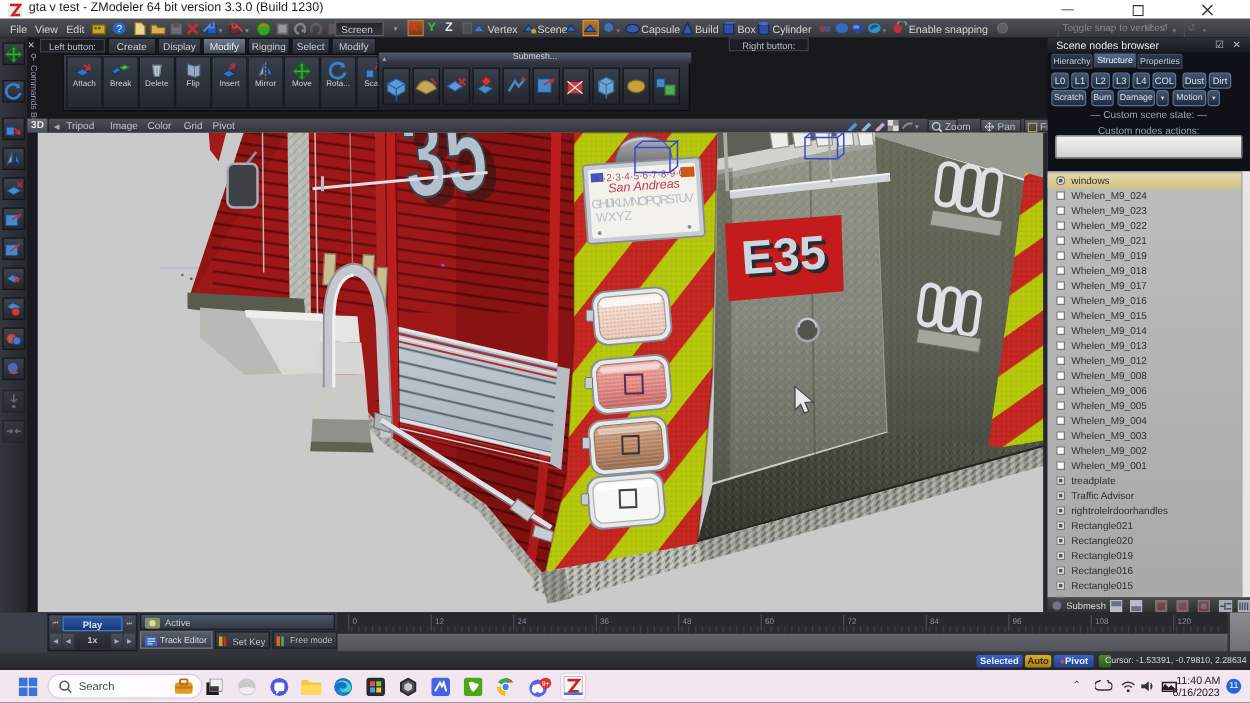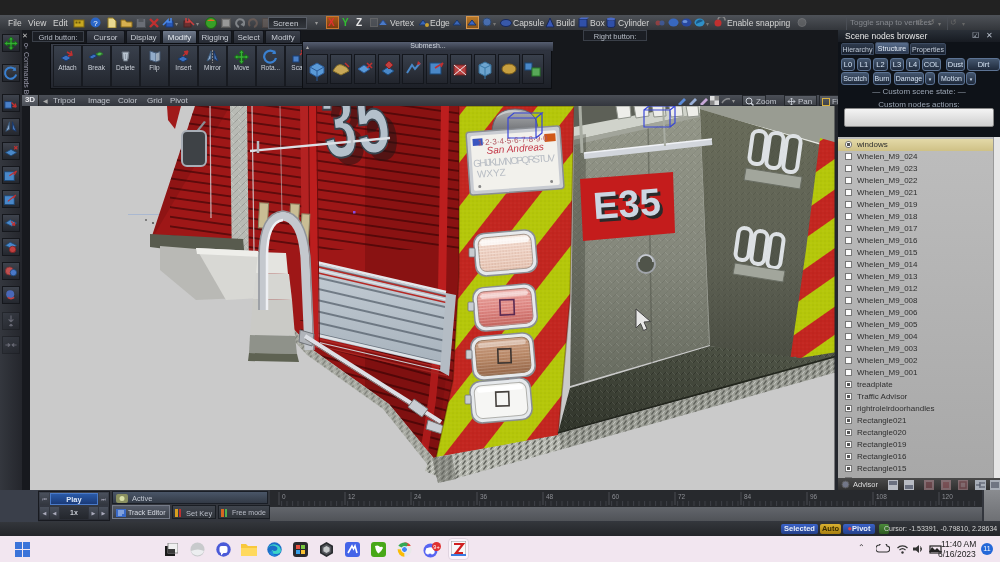--- a/index.html
+++ b/index.html
@@ -54,20 +54,34 @@
 #statusbar{left:0;top:522px;width:1000px;height:14px;background:linear-gradient(#33363b,#232529);color:#e0e0e0;font-size:8px;}
 
 #taskbar{left:0;top:536px;width:1000px;height:26px;background:#f2e6f0;}
 #searchpill{left:38px;top:3px;width:124px;height:20px;background:#fdfbfd;border:1px solid #d8cede;border-radius:10px;color:#444;font-size:9px;}
 .tray{position:absolute;top:7px;color:#222;font-size:10px;}
 </style>
 </head>
 <body>
 <div id="app">
 
+  <div id="titlebar" class="abs">
+    <svg class="abs" style="left:6px;top:2px" width="12" height="12" viewBox="0 0 12 12">
+        <rect x="0" y="0" width="12" height="12" rx="2" fill="#e8e8ec"></rect>
+        <path d="M2 2h8l-6 8h6" stroke="#d02020" stroke-width="2" fill="none"></path>
+      </svg>
+    <span id="titletext" class="abs">gta v test - ZModeler 64 bit version 3.3.0 (Build 1230)</span>
+    <span class="winbtn abs" style="left:849px;">―</span>
+    <svg class="abs" style="left:906px;top:4px" width="9" height="9">
+        <rect x="0.5" y="0.5" width="8" height="8" fill="none" stroke="#333"></rect>
+      </svg>
+    <svg class="abs" style="left:961px;top:3px" width="10" height="10">
+        <path d="M1 1 L9 9 M9 1 L1 9" stroke="#333" stroke-width="1.2"></path>
+      </svg>
+  </div>
 
   <div id="menubar" class="abs">
     <span class="mi" style="left:8px">File</span>
     <span class="mi" style="left:28px">View</span>
     <span class="mi" style="left:53px">Edit</span>
     <svg class="abs" style="left:73px;top:3px" width="12" height="10">
         <rect x="1" y="2" width="10" height="7" fill="#c8a820" stroke="#806810"></rect>
         <rect x="2.5" y="3.5" width="2" height="2" fill="#6a5808"></rect>
         <rect x="5.5" y="3.5" width="2" height="2" fill="#6a5808"></rect>
       </svg>
@@ -132,21 +146,21 @@
         <rect x="0.5" y="0.5" width="7" height="8" fill="#55595f" stroke="#777"></rect>
       </svg>
     <svg class="abs" style="left:378px;top:3px" width="11" height="9">
         <path d="M1 7 L5 2 L9 7" fill="#4a7ac8" stroke="#2a4a88"></path>
       </svg>
     <span class="mi" style="left:390px">Vertex</span>
     <svg class="abs" style="left:418px;top:3px" width="11" height="9">
         <path d="M1 7 L5 2 L9 7z" fill="#3a66b8" stroke="#1a3668"></path>
         <circle cx="9" cy="7" r="2" fill="#c8a030"></circle>
       </svg>
-    <span class="mi" style="left:430px">Edge</span>
+    <span class="mi" style="left:430px">Scene</span>
     <svg class="abs" style="left:452px;top:3px" width="11" height="9">
         <path d="M1 7 L5 2 L9 7z" fill="#3a66b8" stroke="#1a3668"></path>
       </svg>
     <div class="abs" style="left:466px;top:1px;width:13px;height:13px;background:linear-gradient(#b87828,#8a5418);border:1px solid #d89850"></div>
     <svg class="abs" style="left:467px;top:3px" width="11" height="9">
         <path d="M1 7 L5 2 L9 7z" fill="#3a66c8" stroke="#1a3668"></path>
       </svg>
     <svg class="abs" style="left:482px;top:2px" width="10" height="11" opacity="0.8">
         <circle cx="5" cy="5" r="4" fill="#4a78c8" stroke="#2a4878"></circle>
       </svg>
@@ -197,22 +211,22 @@
         <span class="abs" style="left:3px;top:1px">Toggle snap to vertices</span>
       </div>
     <span class="abs" style="left:916px;top:3px;color:#777;font-size:8px">↺</span>
     <span class="abs" style="left:928px;top:3px;color:#777;font-size:8px">↺</span>
     <span class="abs" style="left:938px;top:5px;color:#777;font-size:6px">▾</span>
       <span class="abs" style="left:950px;top:3px;color:#666;font-size:8px">↺</span>
       <span class="abs" style="left:962px;top:5px;color:#666;font-size:6px">▾</span>
   </div>
 
   <div id="toolbar" class="abs">
-    <div id="leftbtnlbl" class="abs">Grid button:</div>
-    <div class="tab" style="left:86px;width:39px">Cursor</div>
+    <div id="leftbtnlbl" class="abs">Left button:</div>
+    <div class="tab" style="left:86px;width:39px">Create</div>
     <div class="tab" style="left:126px;width:35px">Display</div>
     <div class="tab sel" style="left:162px;width:35px">Modify</div>
     <div class="tab" style="left:198px;width:34px">Rigging</div>
     <div class="tab" style="left:233px;width:31px">Select</div>
     <div class="tab" style="left:265px;width:36px">Modify</div>
     <div id="btnrow" class="abs">
       <div class="tbtn" style="left:2px"><svg width="17" height="15" viewBox="0 0 17 15">
             <path d="M2 9 l5 -3 5 3 -5 3z" fill="#3a70c0" stroke="#183868"></path>
             <path d="M8 3 l5 3 M12 2 l1 4 -4 1" stroke="#c03030" stroke-width="1.5" fill="none"></path>
           </svg>Attach</div>
@@ -716,21 +730,21 @@
     <div class="rtab" style="left:3px;top:13px;width:33px;font-size:7px">Hierarchy</div>
     <div class="rtab sel" style="left:37px;top:12px;width:34px;font-size:7px">Structure</div>
     <div class="rtab" style="left:72px;top:13px;width:36px;font-size:7px">Properties</div>
     <div class="lbtn" style="left:3px;top:28px;width:14px">L0</div>
     <div class="lbtn" style="left:19px;top:28px;width:14px">L1</div>
     <div class="lbtn" style="left:35px;top:28px;width:15px">L2</div>
     <div class="lbtn" style="left:52px;top:28px;width:14px">L3</div>
     <div class="lbtn" style="left:68px;top:28px;width:14px">L4</div>
     <div class="lbtn" style="left:84px;top:28px;width:19px">COL</div>
     <div class="lbtn" style="left:108px;top:28px;width:19px">Dust</div>
-    <div class="lbtn" style="left:129px;top:28px;width:33px;">Dirt</div>
+    <div class="lbtn" style="left:129px;top:28px;width:18px;">Dirt</div>
     <div class="lbtn" style="left:3px;top:42px;width:28px;font-size:7px">Scratch</div>
     <div class="lbtn" style="left:35px;top:42px;width:18px;font-size:7px">Burn</div>
     <div class="lbtn" style="left:56px;top:42px;width:30px;font-size:7px">Damage</div>
     <div class="lbtn" style="left:87px;top:42px;width:10px;font-size:5px">▾</div>
     <div class="lbtn" style="left:100px;top:42px;width:27px;font-size:7px">Motion</div>
     <div class="lbtn" style="left:128px;top:42px;width:10px;font-size:5px">▾</div>
     <div class="cslabel" style="top:57px">― Custom scene state: ―</div>
     <div class="cslabel" style="top:70px">Custom nodes actions:</div>
   </div>
   <div id="rphead" class="abs">
@@ -855,21 +869,21 @@
     <div class="nrow" style="top:338px">
         <span class="cb dot"></span>
         <span class="nlabel">Rectangle014</span>
       </div>
     <div class="abs" style="left:155px;top:0;width:7px;height:341px;background:#e6e6e6;border-left:1px solid #999"></div>
   </div>
   <div id="isolbar" class="abs">
     <svg class="abs" style="left:3px;top:2px" width="9" height="9" opacity="0.7">
         <circle cx="4.5" cy="4.5" r="3.5" fill="#8a90a8" stroke="#666"></circle>
       </svg>
-    <span class="abs" style="left:15px;top:2px">Advisor</span>
+    <span class="abs" style="left:15px;top:2px">Submesh</span>
     <svg class="abs" style="left:50px;top:1.5px" width="10" height="10">
         <rect width="10" height="10" fill="#b8bcc4"></rect>
         <rect x="1" y="1" width="8" height="4" fill="#6a7080"></rect>
       </svg>
     <svg class="abs" style="left:66px;top:1.5px" width="10" height="10">
         <rect width="10" height="10" fill="#b8bcc4"></rect>
         <rect x="1" y="5" width="8" height="4" fill="#6a7080"></rect>
       </svg>
     <svg class="abs" style="left:86px;top:1.5px" width="10" height="10" opacity="0.55">
         <rect width="10" height="10" fill="#b89098"></rect>
@@ -982,20 +996,32 @@
     <div class="abs" style="left:984px;top:0;width:16px;height:31px;background:linear-gradient(#8a8c90,#6e7074)"></div>
   </div>
 
   <div id="taskbar" class="abs">
     <svg class="abs" style="left:15px;top:6px" width="15" height="15" viewBox="0 0 15 15">
         <rect x="0" y="0" width="7" height="7" fill="#3b74d9"></rect>
         <rect x="8" y="0" width="7" height="7" fill="#3b74d9"></rect>
         <rect x="0" y="8" width="7" height="7" fill="#3b74d9"></rect>
         <rect x="8" y="8" width="7" height="7" fill="#3b74d9"></rect>
       </svg>
+    <div id="searchpill" class="abs">
+      <svg class="abs" style="left:8px;top:4px" width="11" height="11">
+          <circle cx="4.5" cy="4.5" r="3.5" stroke="#555" fill="none" stroke-width="1.3"></circle>
+          <path d="M7 7 l3 3" stroke="#555" stroke-width="1.3"></path>
+        </svg>
+      <span class="abs" style="left:24px;top:4px">Search</span>
+      <svg class="abs" style="left:100px;top:2px" width="16" height="15">
+          <rect x="1" y="4" width="14" height="9" rx="2" fill="#e89820"></rect>
+          <rect x="5" y="1.5" width="6" height="4" rx="1" fill="none" stroke="#b06a10" stroke-width="1.5"></rect>
+          <rect x="1" y="7" width="14" height="2" fill="#c87810"></rect>
+        </svg>
+    </div>
 
     <svg class="abs" style="left:165px;top:7px" width="13" height="13">
         <rect x="0" y="3" width="10" height="10" fill="#1a1a1a"></rect>
         <rect x="3" y="0" width="10" height="10" fill="#f0f0f0" stroke="#888"></rect>
         <rect x="3" y="6" width="7" height="4" fill="#3a3a3a"></rect>
       </svg>
     <svg class="abs" style="left:190px;top:6px" width="15" height="15">
         <circle cx="7.5" cy="7.5" r="7" fill="#c8cacc"></circle>
         <path d="M1 9 a7 7 0 0 0 13 0 q-6 -3 -13 0z" fill="#eceef0"></path>
       </svg>

